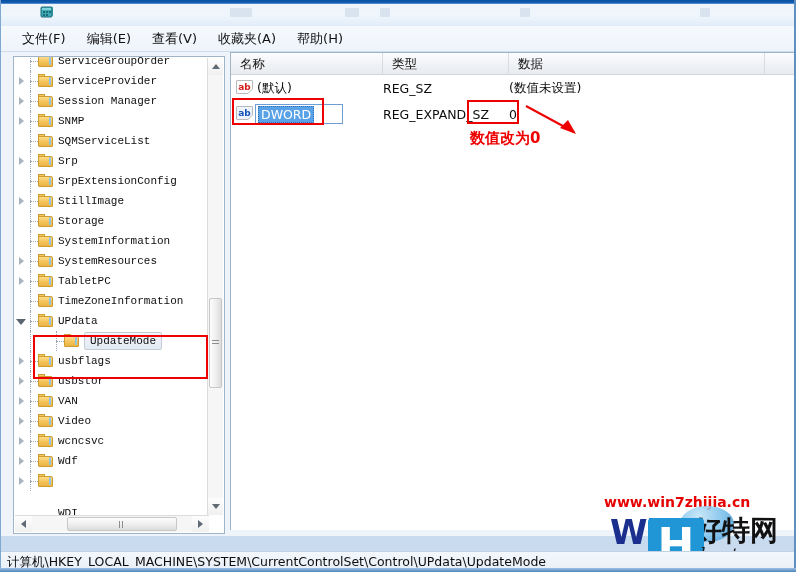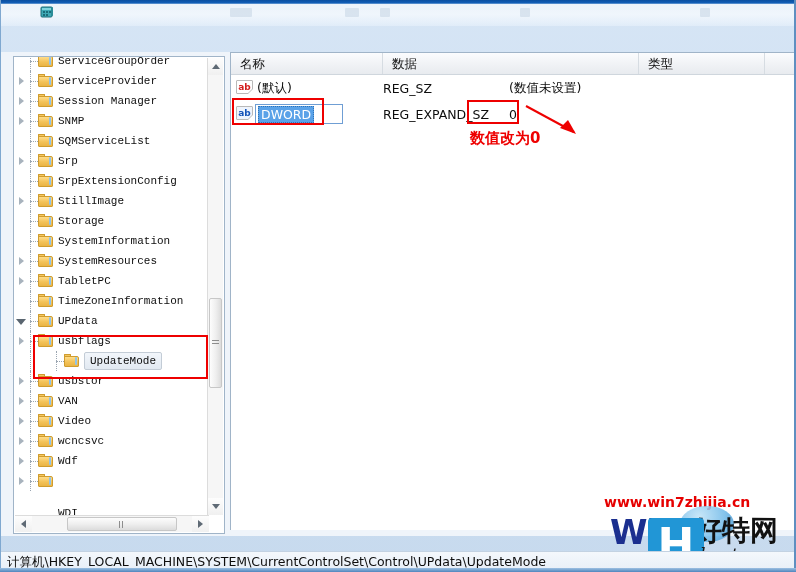--- a/index.html
+++ b/index.html
@@ -273,20 +273,27 @@
             <rect x="2" y="3" width="11" height="10" rx="1" fill="#3fa9b5" stroke="#1b6d79"></rect>
             <path d="M3 4h9v2H3z" fill="#7fd3dc"></path>
             <path d="M4 7h2v2H4zM7 7h2v2H7zM10 7h2v2h-2zM4 10h2v2H4zM7 10h2v2H7z" fill="#1b6d79"></path>
             <path d="M12.5 2.5l1.5 1v8l-1.5 1z" fill="#2b8d99"></path>
           </svg>
         </span>
         <span class="title-text">注册表编辑器</span>
       </div>
     </div>
 
+    <div class="menubar">
+      <div class="menu-item">文件(F)</div>
+      <div class="menu-item">编辑(E)</div>
+      <div class="menu-item">查看(V)</div>
+      <div class="menu-item">收藏夹(A)</div>
+      <div class="menu-item">帮助(H)</div>
+    </div>
 
     <div class="client">
 
       <div class="tree-pane">
         <div class="tree-scroll-area">
           <div class="tree-list" id="tree-list">
               <div class="tnode" style="height: 20px;">
                 <span class="tw" style="left: 16px;"></span>
                 <span class="dash" style="left: 16px; top: 10px; width: 8px;"></span>
                 <span class="folder" style="left: 24px; top: 3px;">
@@ -442,43 +449,43 @@
                 <span class="arrow open" style="left: 2px;">
                   <i></i>
                 </span>
                 <span class="folder" style="left: 24px; top: 3px;">
                   <span class="ftab"></span>
                   <span class="fbody"></span>
                   <span class="fspine"></span>
                 </span>
                 <span class="tlabel" style="left: 44px;">UPdata</span>
               </div>
-              <div class="tnode" style="height: 20px;">
-                <span class="tw" style="left: 16px;"></span>
-                <span class="dash" style="left: 16px; top: 10px; width: 8px;"></span>
-                <span class="arrow closed" style="left: 2px;">
-                  <i></i>
-                </span>
-                <span class="folder" style="left: 24px; top: 3px;">
-                  <span class="ftab"></span>
-                  <span class="fbody"></span>
-                  <span class="fspine"></span>
-                </span>
-                <span class="tlabel" style="left: 44px;">usbflags</span>
-              </div>
               <div class="tnode selected" style="height: 20px;">
                 <span class="tw" style="left: 16px;"></span>
                 <span class="tw" style="left: 42px;"></span>
                 <span class="dash" style="left: 42px; top: 10px; width: 8px;"></span>
                 <span class="folder" style="left: 50px; top: 3px;">
                   <span class="ftab"></span>
                   <span class="fbody"></span>
                   <span class="fspine"></span>
                 </span>
                 <span class="tlabel" style="left: 70px;">UpdateMode</span>
+              </div>
+              <div class="tnode" style="height: 20px;">
+                <span class="tw" style="left: 16px;"></span>
+                <span class="dash" style="left: 16px; top: 10px; width: 8px;"></span>
+                <span class="arrow closed" style="left: 2px;">
+                  <i></i>
+                </span>
+                <span class="folder" style="left: 24px; top: 3px;">
+                  <span class="ftab"></span>
+                  <span class="fbody"></span>
+                  <span class="fspine"></span>
+                </span>
+                <span class="tlabel" style="left: 44px;">usbflags</span>
               </div>
               <div class="tnode" style="height: 20px;">
                 <span class="tw" style="left: 16px;"></span>
                 <span class="dash" style="left: 16px; top: 10px; width: 8px;"></span>
                 <span class="arrow closed" style="left: 2px;">
                   <i></i>
                 </span>
                 <span class="folder" style="left: 24px; top: 3px;">
                   <span class="ftab"></span>
                   <span class="fbody"></span>
@@ -577,22 +584,22 @@
               <i></i>
             </div>
         </div>
       </div>
 
       <div class="splitter"></div>
 
       <div class="list-pane">
         <div class="lv-header" id="lv-header">
             <div class="lv-th" style="width: 152px;"><span>名称</span></div>
+            <div class="lv-th" style="width: 126px;"><span>类型</span></div>
             <div class="lv-th" style="width: 256px;"><span>数据</span></div>
-            <div class="lv-th" style="width: 126px;"><span>类型</span></div>
             <div class="lv-th" style="width: 30px;"><span></span></div>
           </div>
         <div id="lv-body">
             <div class="lv-row" style="top: 24px;">
               <span class="abicon red" style="left: 5px; top: 3px;">ab</span>
               <span class="cell" style="left: 26px;">(默认)</span>
               <span class="cell" style="left: 152px;">REG_SZ</span>
               <span class="cell" style="left: 278px;">(数值未设置)</span>
             </div>
             <div class="lv-row" style="top: 50px;">

